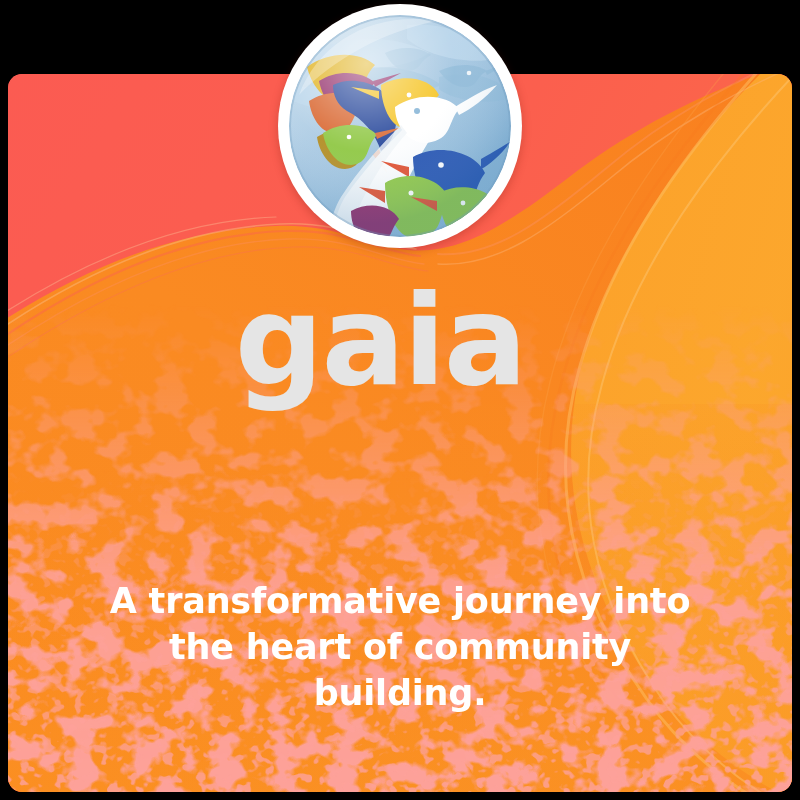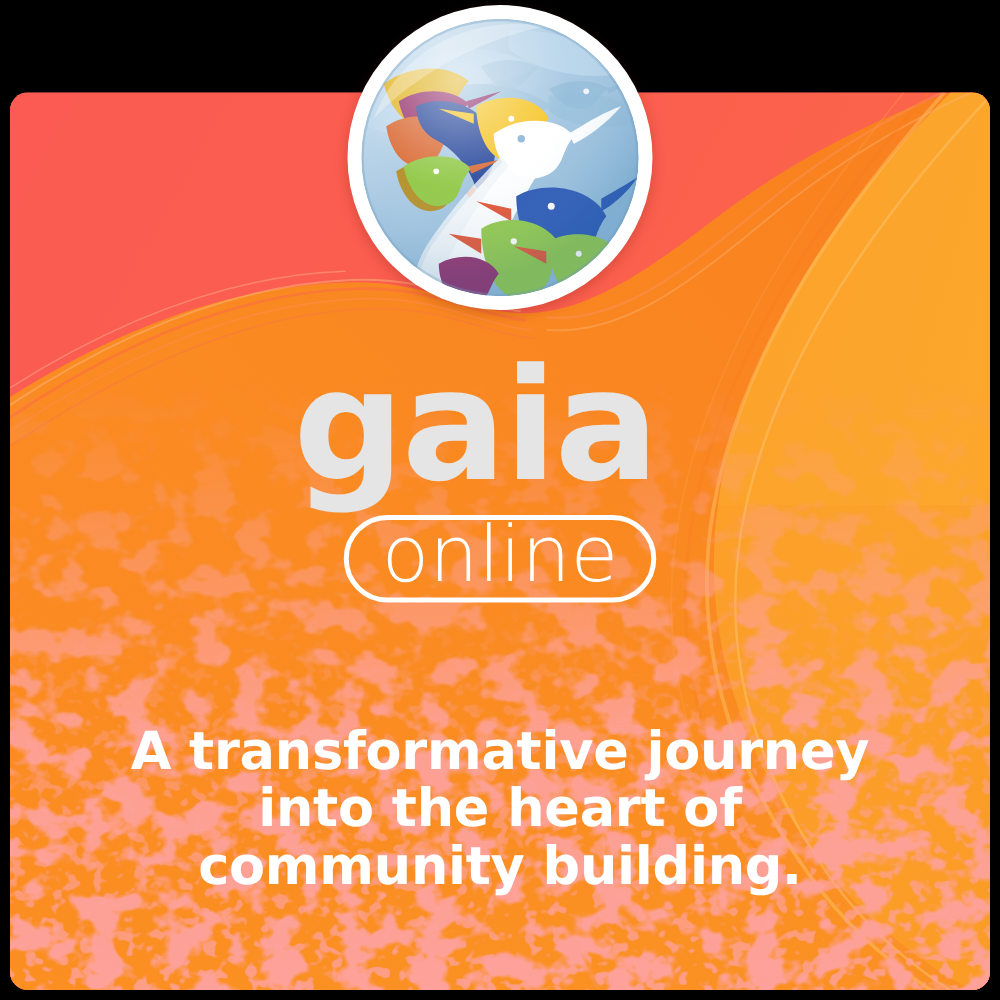--- a/index.html
+++ b/index.html
@@ -133,21 +133,21 @@
 
   .tagline {
     position: absolute;
     left: 100px;
     top: 578px;
     width: 600px;
     text-align: center;
     color: #ffffff;
     font-family: "DejaVu Sans", sans-serif;
     font-weight: bold;
-    font-size: 42px;
+    font-size: 35px;
     line-height: 46px;
     letter-spacing: -0.2px;
     pointer-events: auto;
   }
 </style>
 </head>
 <body>
 
 <div id="stage">
 
@@ -383,19 +383,18 @@
         <circle cx="111" cy="111" r="110" fill="none" stroke="#6F9CBE" stroke-opacity="0.35" stroke-width="2"></circle>
       </svg>
     </div>
   </div>
 
   <div class="content">
 
     <div class="wordmark">gaia</div>
 
     <div class="subrow">
-      <span class="pill">online</span>
     </div>
 
     <div class="tagline">A transformative journey into the heart of community building.</div>
   </div>
 
 </div>
 
 </body></html>

